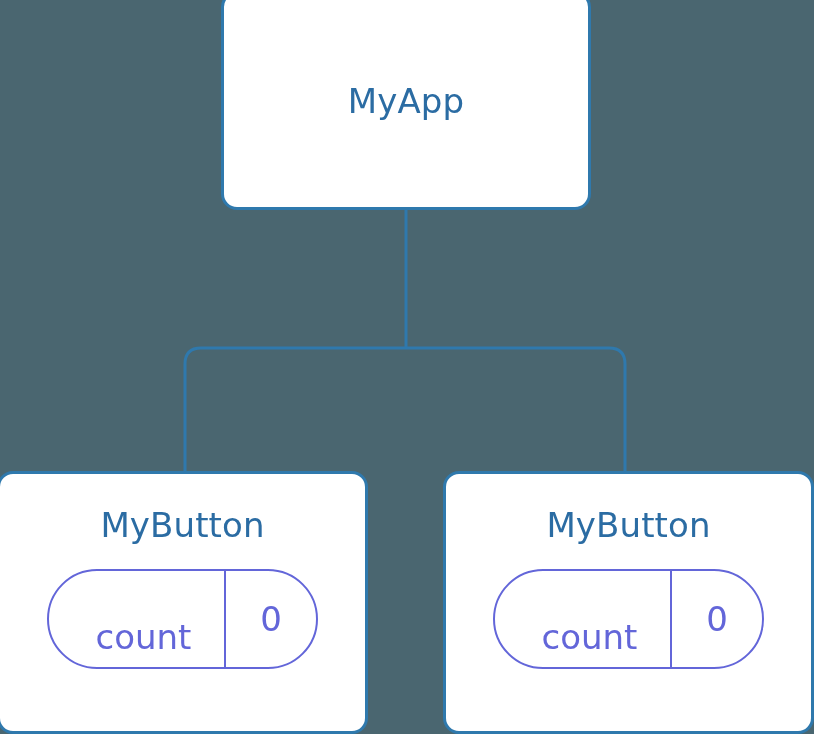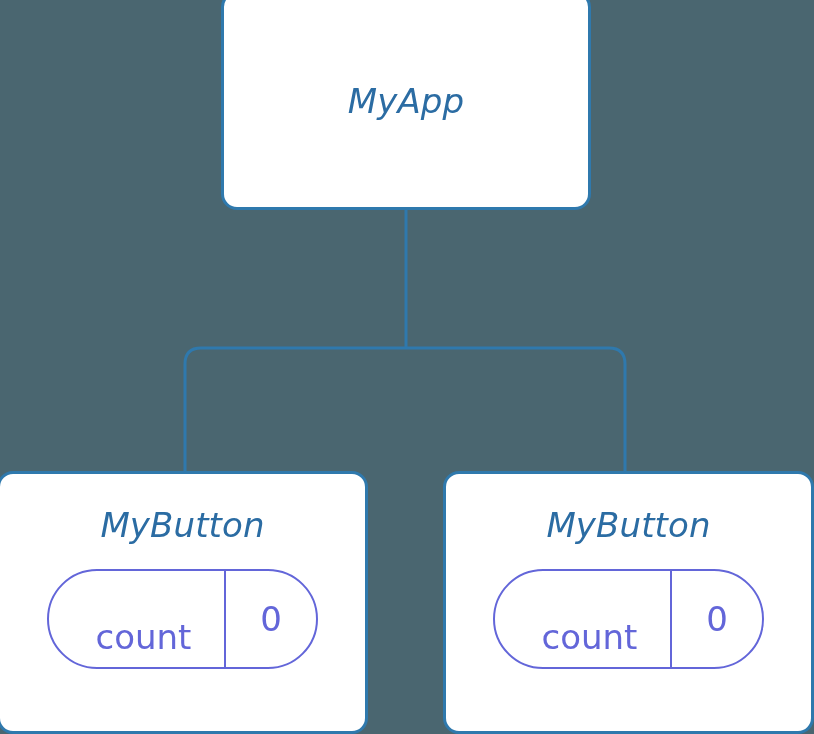--- a/index.html
+++ b/index.html
@@ -43,21 +43,20 @@
     flex-direction: column;
     align-items: center;
   }
 
   .node-title {
     color: #2b6ca3;
     font-size: 34px;
     line-height: 1;
     letter-spacing: 0.1px;
     white-space: nowrap;
-    font-style: italic;
   }
 
   
   #node-root {
     left: 221px;
     top: -9px;
     width: 370px;
     height: 219px;
     justify-content: center;
   }

